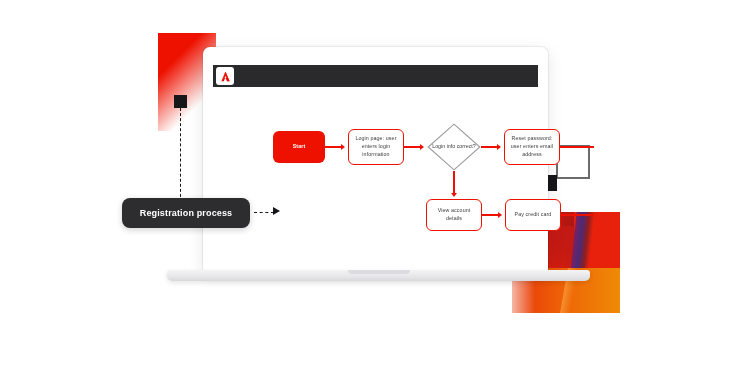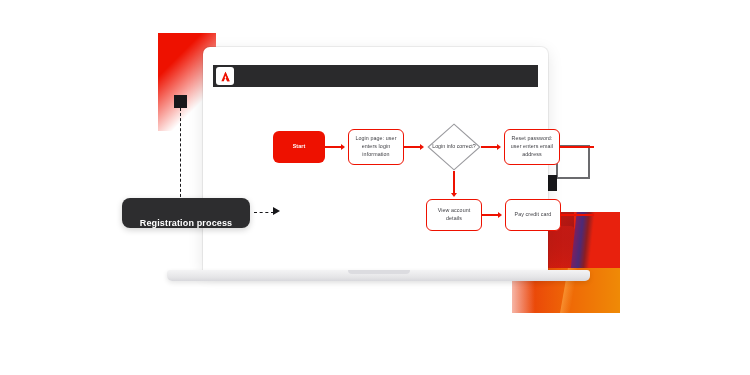--- a/index.html
+++ b/index.html
@@ -131,21 +131,21 @@
   }
   .arrowhead.down{
     border-left:3px solid transparent;border-right:3px solid transparent;
     border-top:4.5px solid #ee1100;
   }
 
   
   #annotation-pill{
     position:absolute;left:122px;top:198px;width:128px;height:30px;
     background:#2d2d2f;border-radius:8px;
-    display:flex;align-items:flex-end;justify-content:center;
+    display:flex;align-items:center;justify-content:center;
     color:#ffffff;font-size:9px;font-weight:700;letter-spacing:.15px;
     box-shadow:0 2px 6px rgba(0,0,0,.18);
   }
   #pill-dash{
     position:absolute;left:254px;top:212px;width:20px;height:0;
     border-top:1.6px dashed #17171a;
   }
   #pill-arrow{
     position:absolute;left:273px;top:207px;width:0;height:0;
     border-top:4px solid transparent;border-bottom:4px solid transparent;

